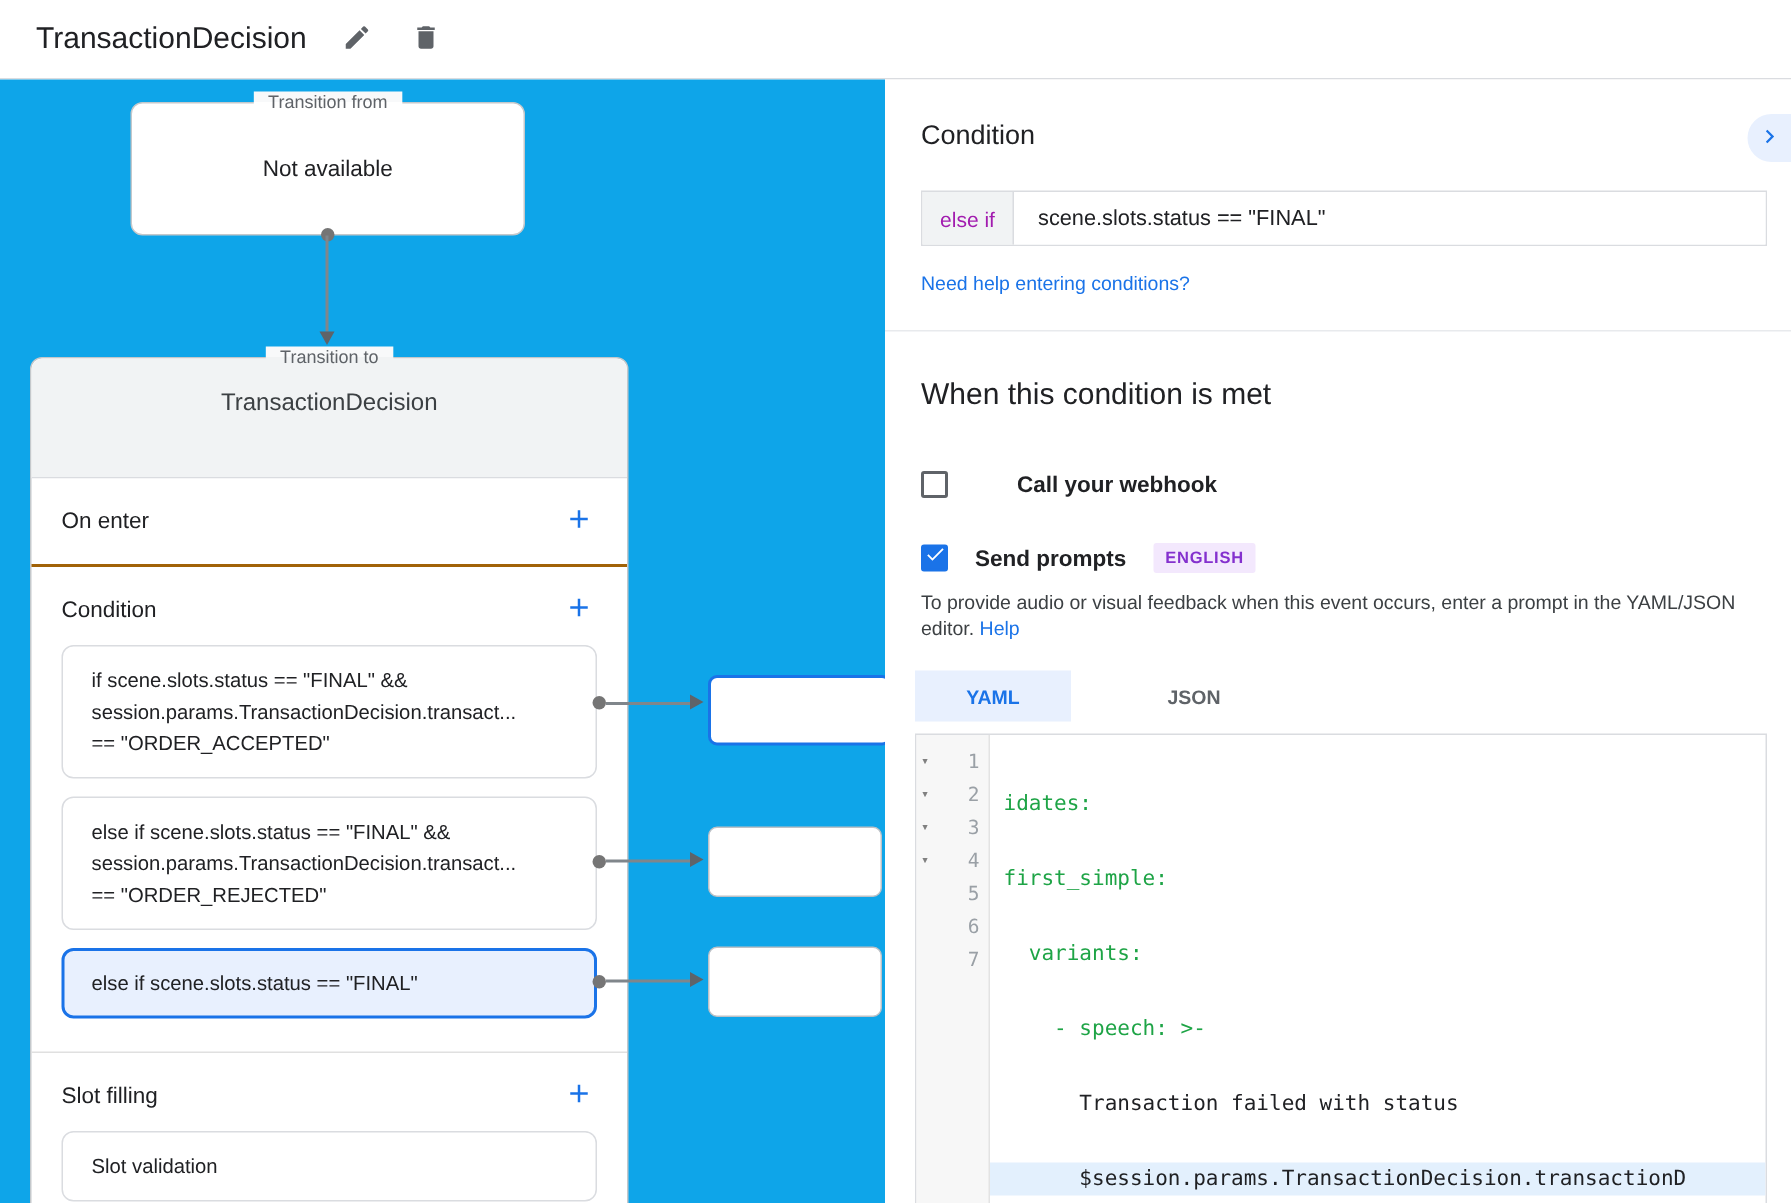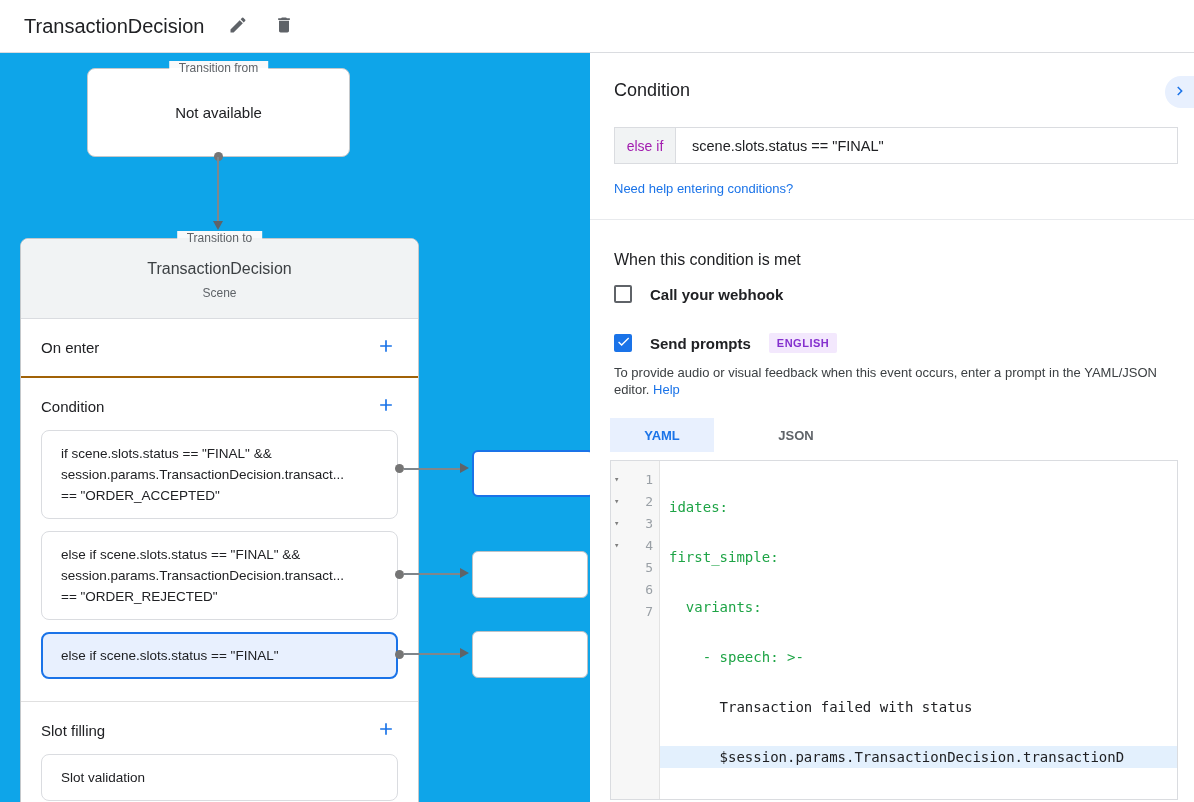--- a/index.html
+++ b/index.html
@@ -55,23 +55,23 @@
   .panel-sec1 { padding:27px 16px 22px 24px; border-bottom:1px solid #e8eaed; }
   .cond-title { font-size:18px; font-weight:400; color:#202124; }
   .chevron-btn { position:absolute; top:23px; right:0; width:29px; height:32px; background:#e8f0fe; border:none; border-radius:16px 0 0 16px; cursor:pointer; display:flex; align-items:center; justify-content:center; }
   .chevron-btn svg { width:18px; height:18px; fill:#1a73e8; }
   .cond-row { margin-top:26px; display:flex; height:37px; border:1px solid #dadce0; background:#fff; }
   .cond-prefix { width:61px; background:#f1f3f4; border-right:1px solid #dadce0; display:flex; align-items:center; justify-content:center; font-size:14px; color:#a21caf; flex:none; }
   .cond-input { flex:1; border:none; outline:none; padding:0 16px; font-size:14.5px; color:#202124; font-family:"Liberation Sans",sans-serif; }
   .help-link { display:inline-block; margin-top:17px; font-size:13px; color:#1a73e8; text-decoration:none; }
 
   .panel-sec2 { padding:31px 16px 0 24px; }
-  .when-title { font-size:16px; font-weight:400; color:#202124; }
+  .when-title { font-size:20px; font-weight:400; color:#202124; }
   .check-row { display:flex; align-items:center; }
-  .row-webhook { margin-top:16px; }
+  .row-webhook { margin-top:39px;gap:28px; }
   .row-prompts { margin-top:30px; }
   .checkbox { width:18px; height:18px; border:2px solid #5f6368; border-radius:2px; background:#fff; flex:none; cursor:pointer; }
   .checkbox.checked { background:#1a73e8; border-color:#1a73e8; display:flex; align-items:center; justify-content:center; }
   .checkbox.checked svg { width:15px; height:15px; fill:#fff; }
   .check-label { margin-left:18px; font-size:15px; font-weight:bold; color:#202124; }
   .lang-badge { margin-left:18px; background:#f3e8fd; color:#8430ce; font-size:11px; font-weight:bold; letter-spacing:0.5px; padding:4px 8px; border-radius:2px; }
   .helper { margin-top:12px; font-size:13px; line-height:16.5px; color:#3c4043; max-width:566px; }
   .helper a { color:#1a73e8; text-decoration:none; }
 
   .tabs { display:flex; margin:20px 0 0 -4px;gap:30px; }
@@ -115,21 +115,20 @@
     </div>
 
     <div class="dot" style="left:214px;top:99px"></div>
     <div class="vline" style="left:217px;top:104px;height:64px"></div>
     <div class="arrow-down" style="left:213px;top:168px"></div>
 
     <div class="scene-card">
       <span class="legend">Transition to</span>
       <div class="scene-head">
         <div class="scene-title">TransactionDecision</div>
-        <div class="scene-sub">Scene</div>
       </div>
 
       <div class="enter-row">
         <span>On enter</span>
         <button class="add-btn">
             <span><svg viewBox="0 0 24 24">
                 <path d="M19 13h-6v6h-2v-6H5v-2h6V5h2v6h6v2z"></path>
               </svg></span>
           </button>
       </div>

